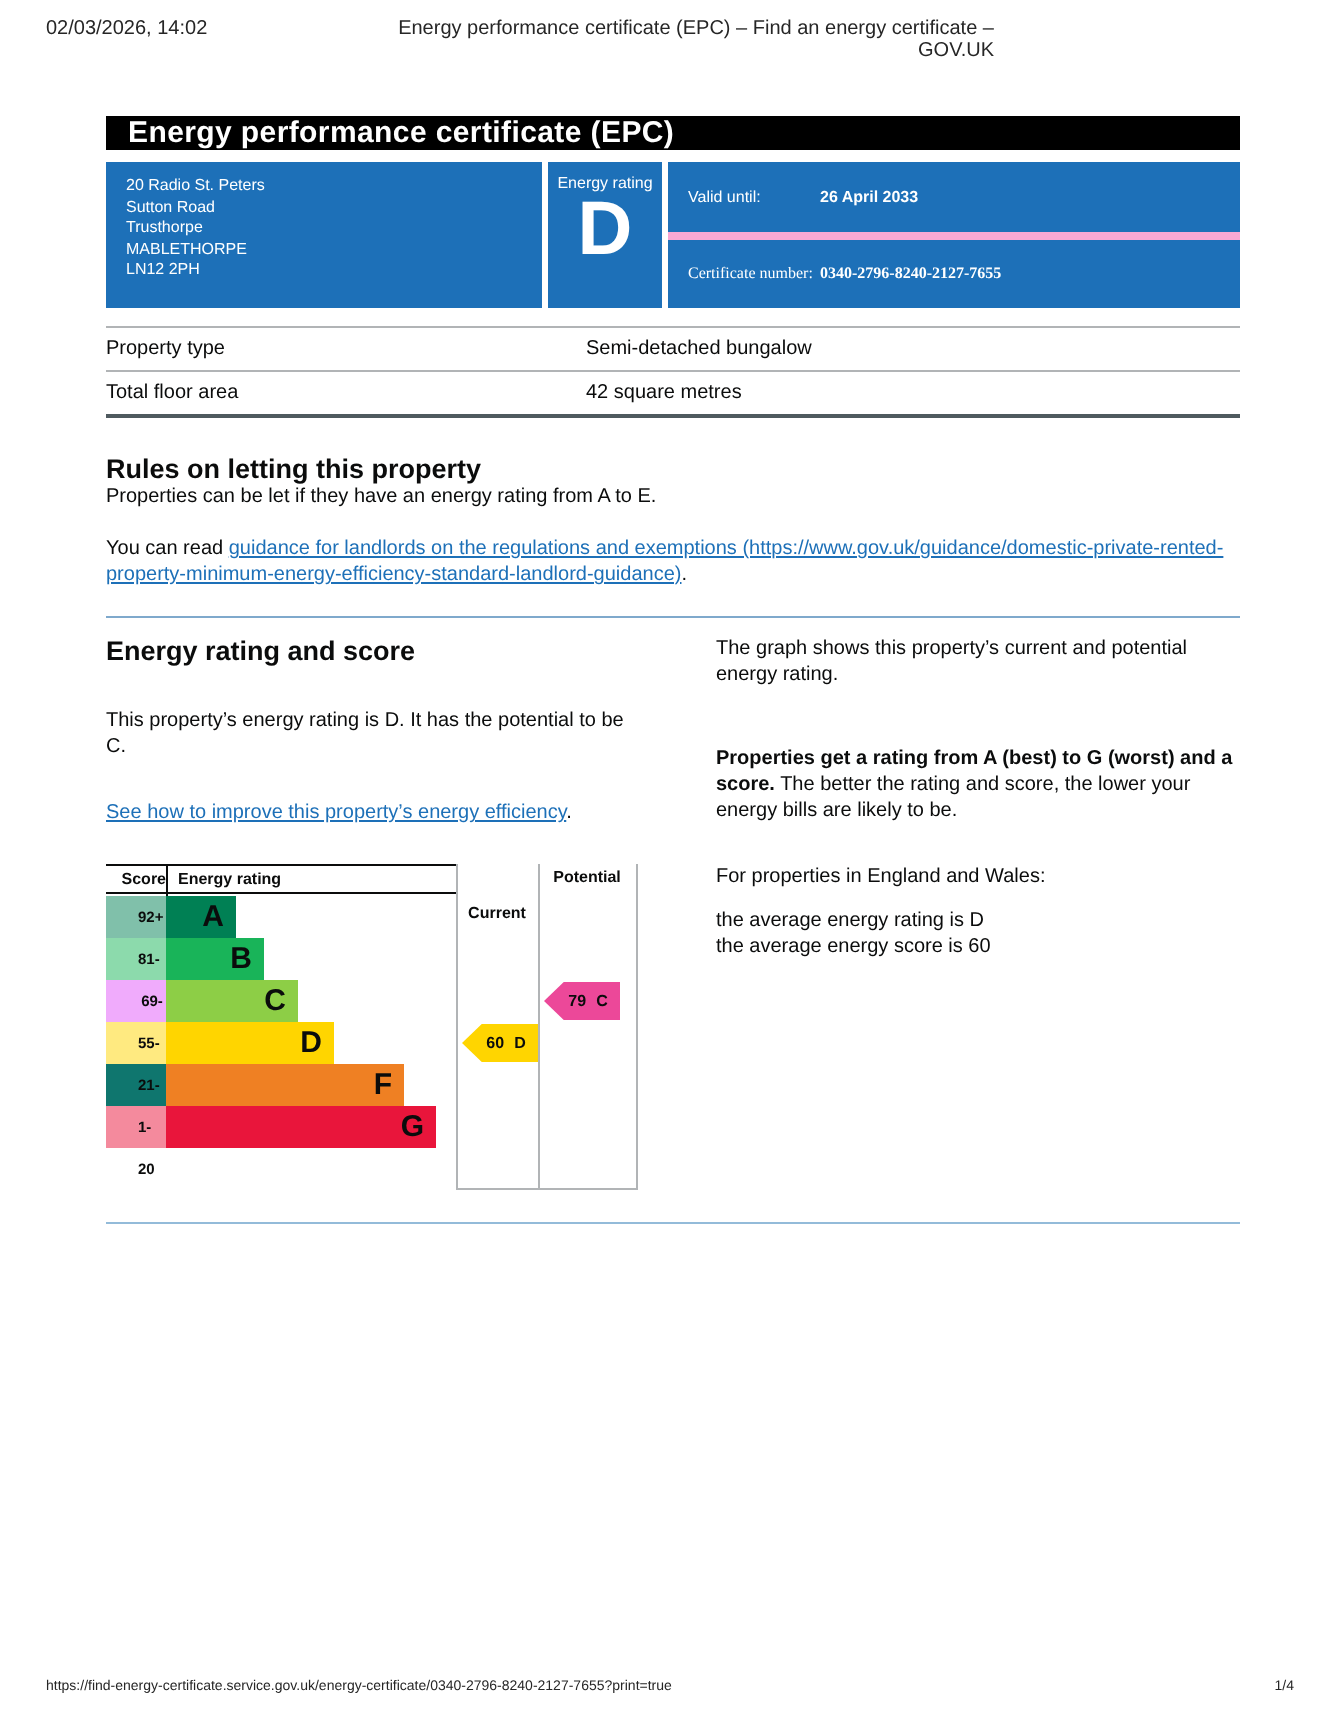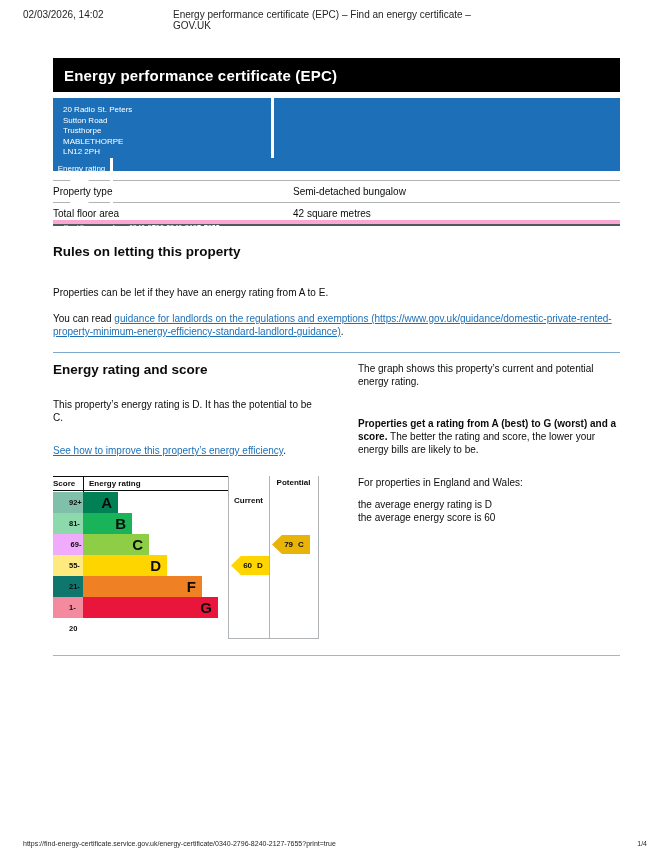--- a/index.html
+++ b/index.html
@@ -3,50 +3,50 @@
 <meta charset="utf-8">
 <style>
   * { margin:0; padding:0; box-sizing:border-box; }
   html,body { width:670px; height:865px; background:#fff; overflow:hidden;
               font-family:"Liberation Sans", sans-serif; color:#0b0c0c; }
   body { position:relative; }
 
   
   .print-header { position:absolute; top:9px; left:23px; right:23px; display:flex; font-size:10px; color:#262626; }
   .ph-date { width:150px; text-align:left; }
-  .ph-title { flex:1; text-align:left; }
+  .ph-title { flex:1; text-align:right; }
   .print-footer { position:absolute; top:840px; left:23px; right:23px; display:flex; justify-content:space-between; font-size:7px; color:#262626; }
 
   .page { position:absolute; top:58px; left:53px; width:567px; }
 
   
-  .banner { background:#000; color:#fff; height:34px; display:flex; align-items:center;
+  .banner { background:#000; color:#fff; height:17px; display:flex; align-items:center;
             padding-left:11px; font-size:15px; font-weight:bold; margin-bottom:6px; letter-spacing:.2px; }
 
   
-  .summary { display:flex; height:73px; background:#1d70b8; color:#fff;flex-direction:column; }
+  .summary { display:flex; height:73px; background:#1d70b8; color:#fff; }
   .addr { width:221px; border-right:3px solid #fff; padding:7px 6px 0 10px; font-size:8px; line-height:10.6px; }
   .rating-panel { width:60px; border-right:3px solid #fff; text-align:center; padding-top:6px; }
   .rating-label { font-size:8px; }
   .rating-letter { font-size:38px; font-weight:bold; line-height:38px; }
   .details { flex:1; display:flex; flex-direction:column; }
   .det-row { flex:1; display:flex; align-items:center; padding-left:10px; font-size:8px; }
   .det-row + .det-row { border-top:4px solid #f9a8d4;font-family:Liberation Serif, serif; }
   .det-label { width:66px; }
   .det-value { font-weight:bold; }
 
   
   .prop-table { margin-top:9px; font-size:10px; border-bottom:2px solid #4f5a5f; }
   .prop-row { display:flex; height:22px; align-items:center; border-top:1px solid #b1b4b6; }
   .prop-label { width:240px; }
 
   h2 { font-size:13.5px; font-weight:bold; }
   .h-rules { margin-top:18px; }
   p { font-size:10px; line-height:13px; }
-  .rules-p1 { margin-top:27px; }
+  .rules-p1 { }
   .rules-p2 { margin-top:13px; }
   a, .link { color:#1d70b8; text-decoration:underline; cursor:pointer; }
 
   .hr-blue { border:none; border-top:1px solid #7fa9cc; margin-top:14px; }
   .hr-blue2 { border:none; border-top:1px solid #93bbd9; margin-top:16px; }
 
   
   .two-col { display:flex; margin-top:9px; }
   .col-left { width:265px; margin-right:40px; }
   .col-right { width:262px; }
@@ -54,21 +54,21 @@
   .left-link { margin-top:19px; font-size:10px; line-height:15px; width:250px; }
   .right-p1 { }
   .right-p2 { margin-top:29px; }
   .right-p3 { margin-top:20px; }
   .right-p4 { margin-top:9px; }
 
   
   .chart { position:relative; width:265px; height:163px; margin-top:18px; font-size:8px; }
   .ch-head { position:absolute; top:0; left:0; width:175px; height:15px;
              border-top:1px solid #0b0c0c; border-bottom:1px solid #0b0c0c; font-weight:bold; }
-  .ch-score { position:absolute; left:0; top:2px; width:30px; text-align:left; }
+  .ch-score { position:absolute; left:0; top:2px; width:30px; text-align:right; }
   .ch-div { position:absolute; left:30px; top:0; height:15px; border-left:1px solid #0b0c0c; }
   .ch-rating { position:absolute; left:36px; top:2px; }
   .ch-current { position:absolute; left:175px; top:20px; width:41px; text-align:center; font-weight:bold; }
   .ch-potential { position:absolute; left:216px; top:2px; width:49px; text-align:center; font-weight:bold; }
   .bands { position:absolute; top:16px; left:0; width:175px; }
   .band-row { display:flex; height:21px; }
   .score-cell { width:30px; font-weight:bold; line-height:21px; padding-left:16px; font-size:7.5px; }
   .bar { font-weight:bold; font-size:15px; line-height:21px; text-align:right; padding-right:6px; color:#0b0c0c; }
   .arrow-col { position:absolute; top:0; height:163px; border-left:1px solid #b1b4b6; border-bottom:1px solid #b1b4b6; }
   .arrow-col.current { left:175px; width:41px; }
@@ -174,21 +174,21 @@
               <div class="bar" style="width: 135px; background: rgb(233, 21, 59);">G</div>
             </div>
           </div>
         <div class="arrow-col current">
             <div class="arrow" style="background: rgb(255, 213, 0); top: 80px;">
               <span>60</span>
               <span>D</span>
             </div>
           </div>
         <div class="arrow-col potential">
-            <div class="arrow" style="background: #eab308; top: 59px;">
+            <div class="arrow" style="background: #ec4899; top: 59px;">
               <span>79</span>
               <span>C</span>
             </div>
           </div>
       </div>
     </div>
 
     <div class="col-right">
       <p class="right-p1">The graph shows this property’s current and potential energy rating.</p>
       <p class="right-p2"><b>Properties get a rating from A (best) to G (worst) and a score.</b><span> The better the rating and score, the lower your energy bills are likely to be.</span></p>

